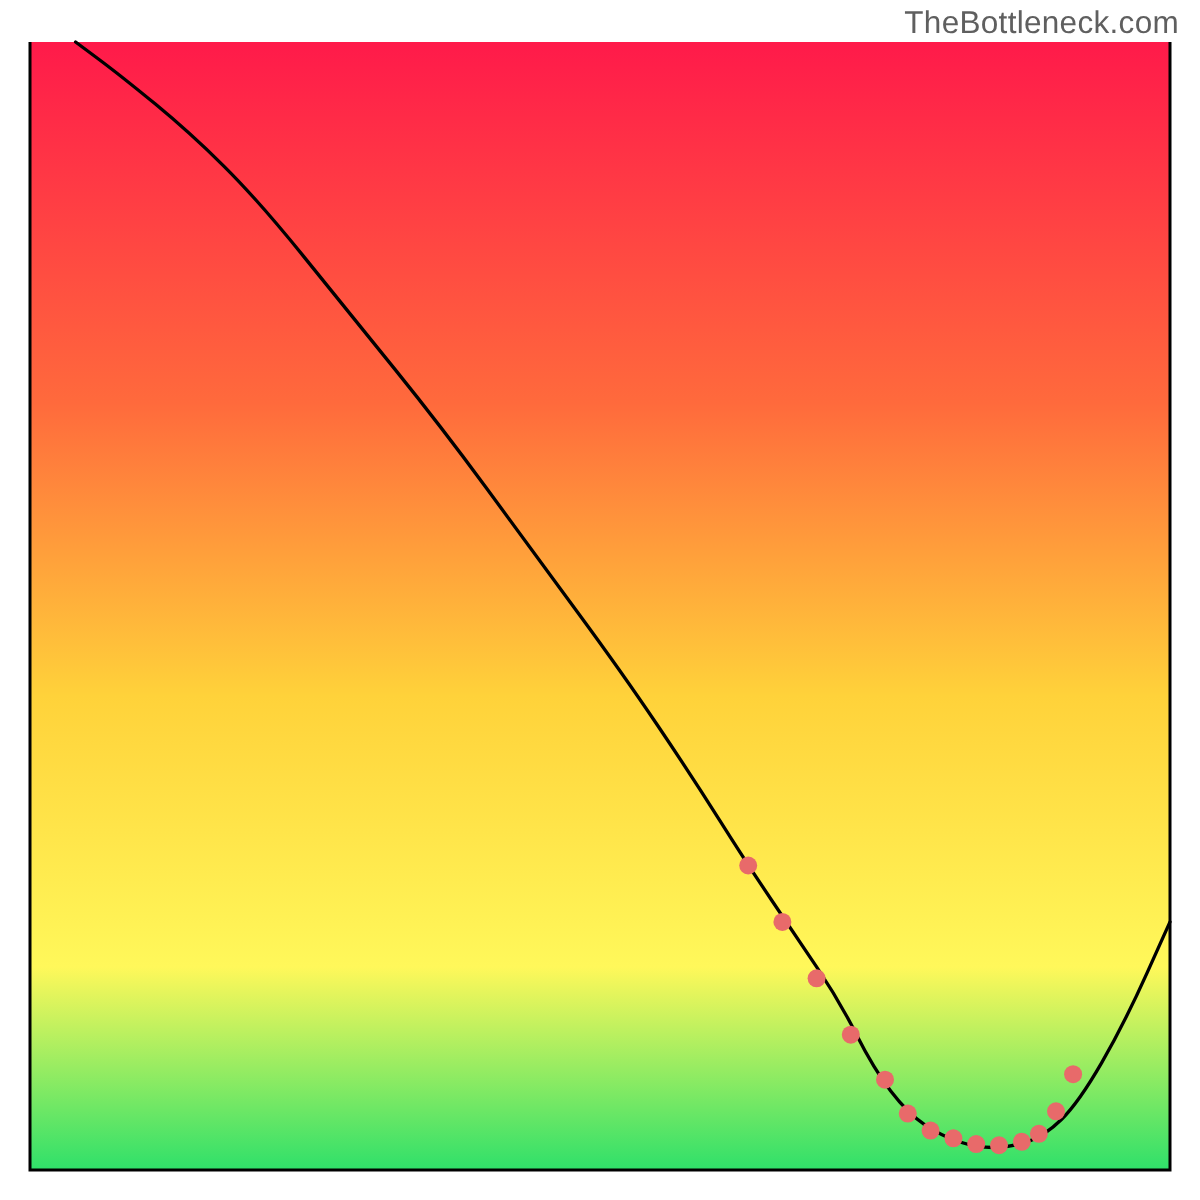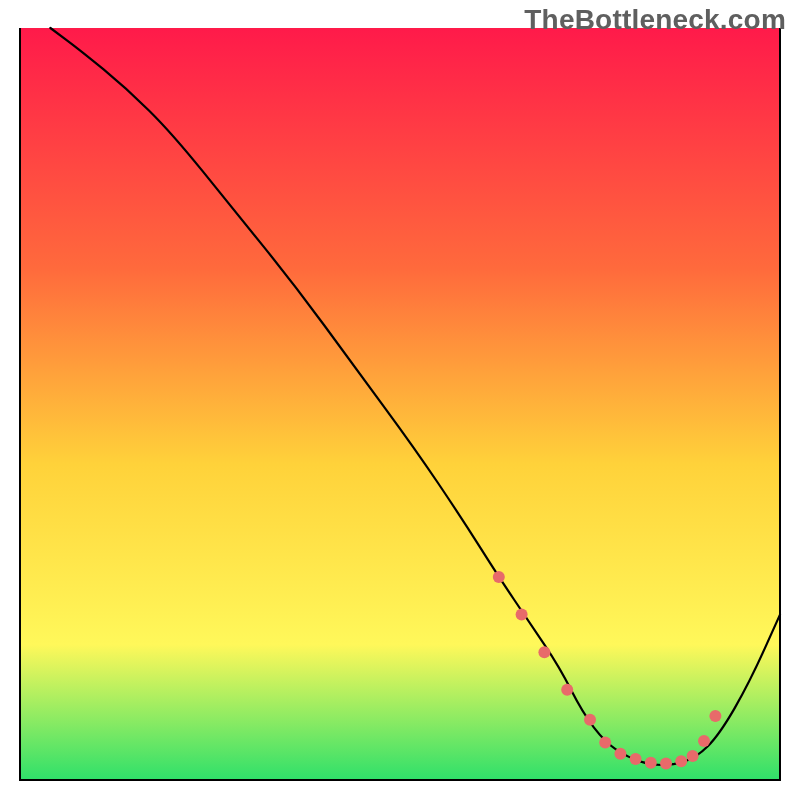--- a/index.html
+++ b/index.html
@@ -13,22 +13,22 @@
   }
   .stage {
     position: relative;
     width: 800px;
     height: 800px;
   }
   .watermark {
     position: absolute;
     top: 4px;
     right: 14px;
-    font-size: 28px;
-    font-weight: 700;
+    font-size: 21px;
+    font-weight: 400;
     color: #5f5f5f;
     letter-spacing: 0.2px;
     user-select: none;
   }
   svg {
     display: block;
     position: absolute;
     top: 0;
     left: 0;
   }

